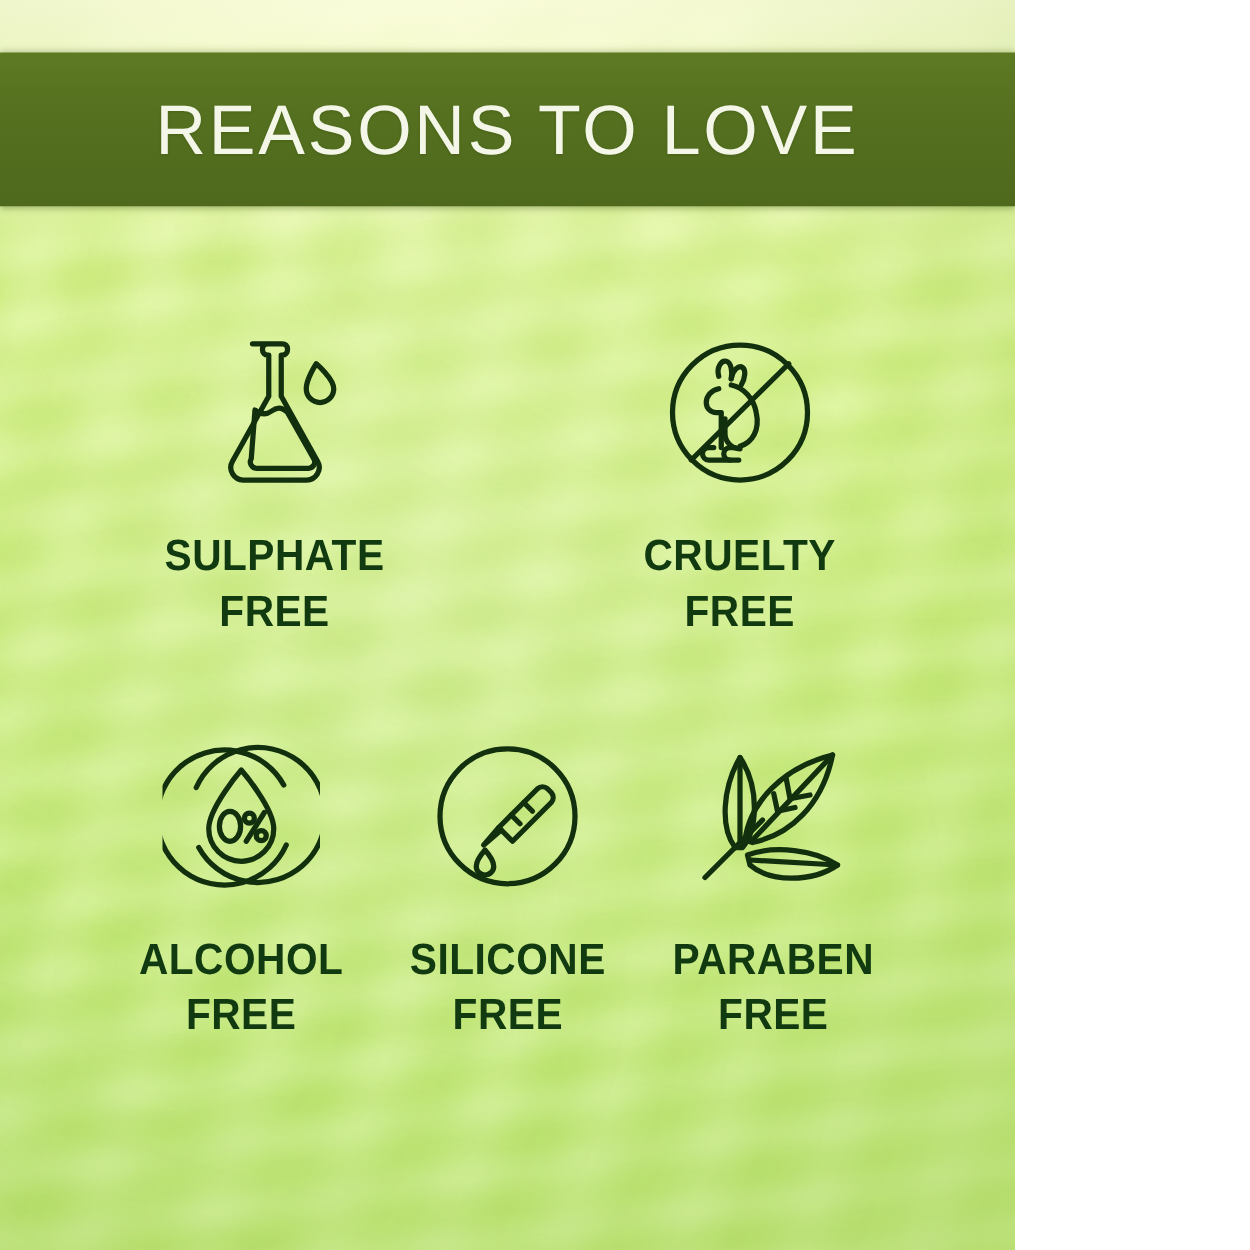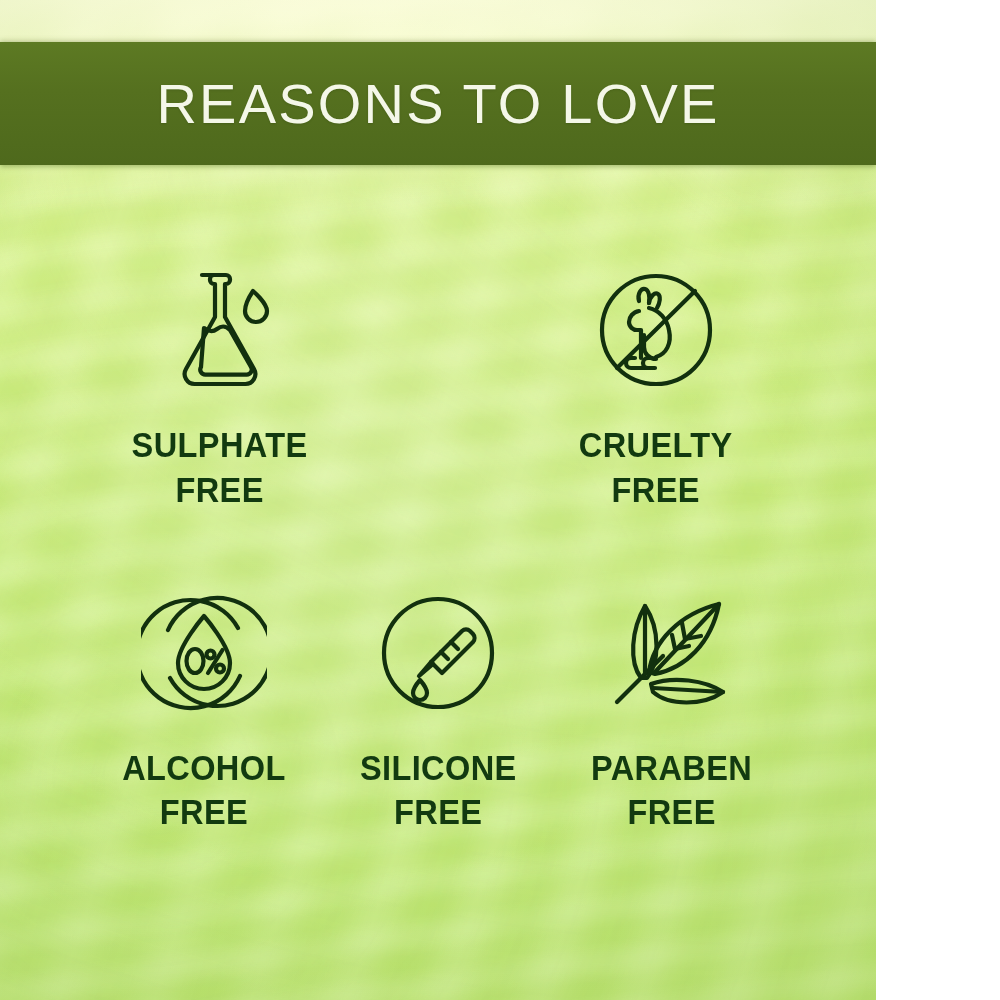--- a/index.html
+++ b/index.html
@@ -3,21 +3,21 @@
 <meta charset="utf-8">
 <title>Reasons To Love</title>
 <style>
   html, body {
     margin: 0;
     padding: 0;
     background: #ffffff;
   }
   #stage {
     position: relative;
-    width: 876px;
+    width: 812px;
     height: 1000px;
     overflow: hidden;
     font-family: "Liberation Sans", sans-serif;
     background: #14b8a6;
   }
 
   
   .bg-base {
     position: absolute;
     inset: 0;

